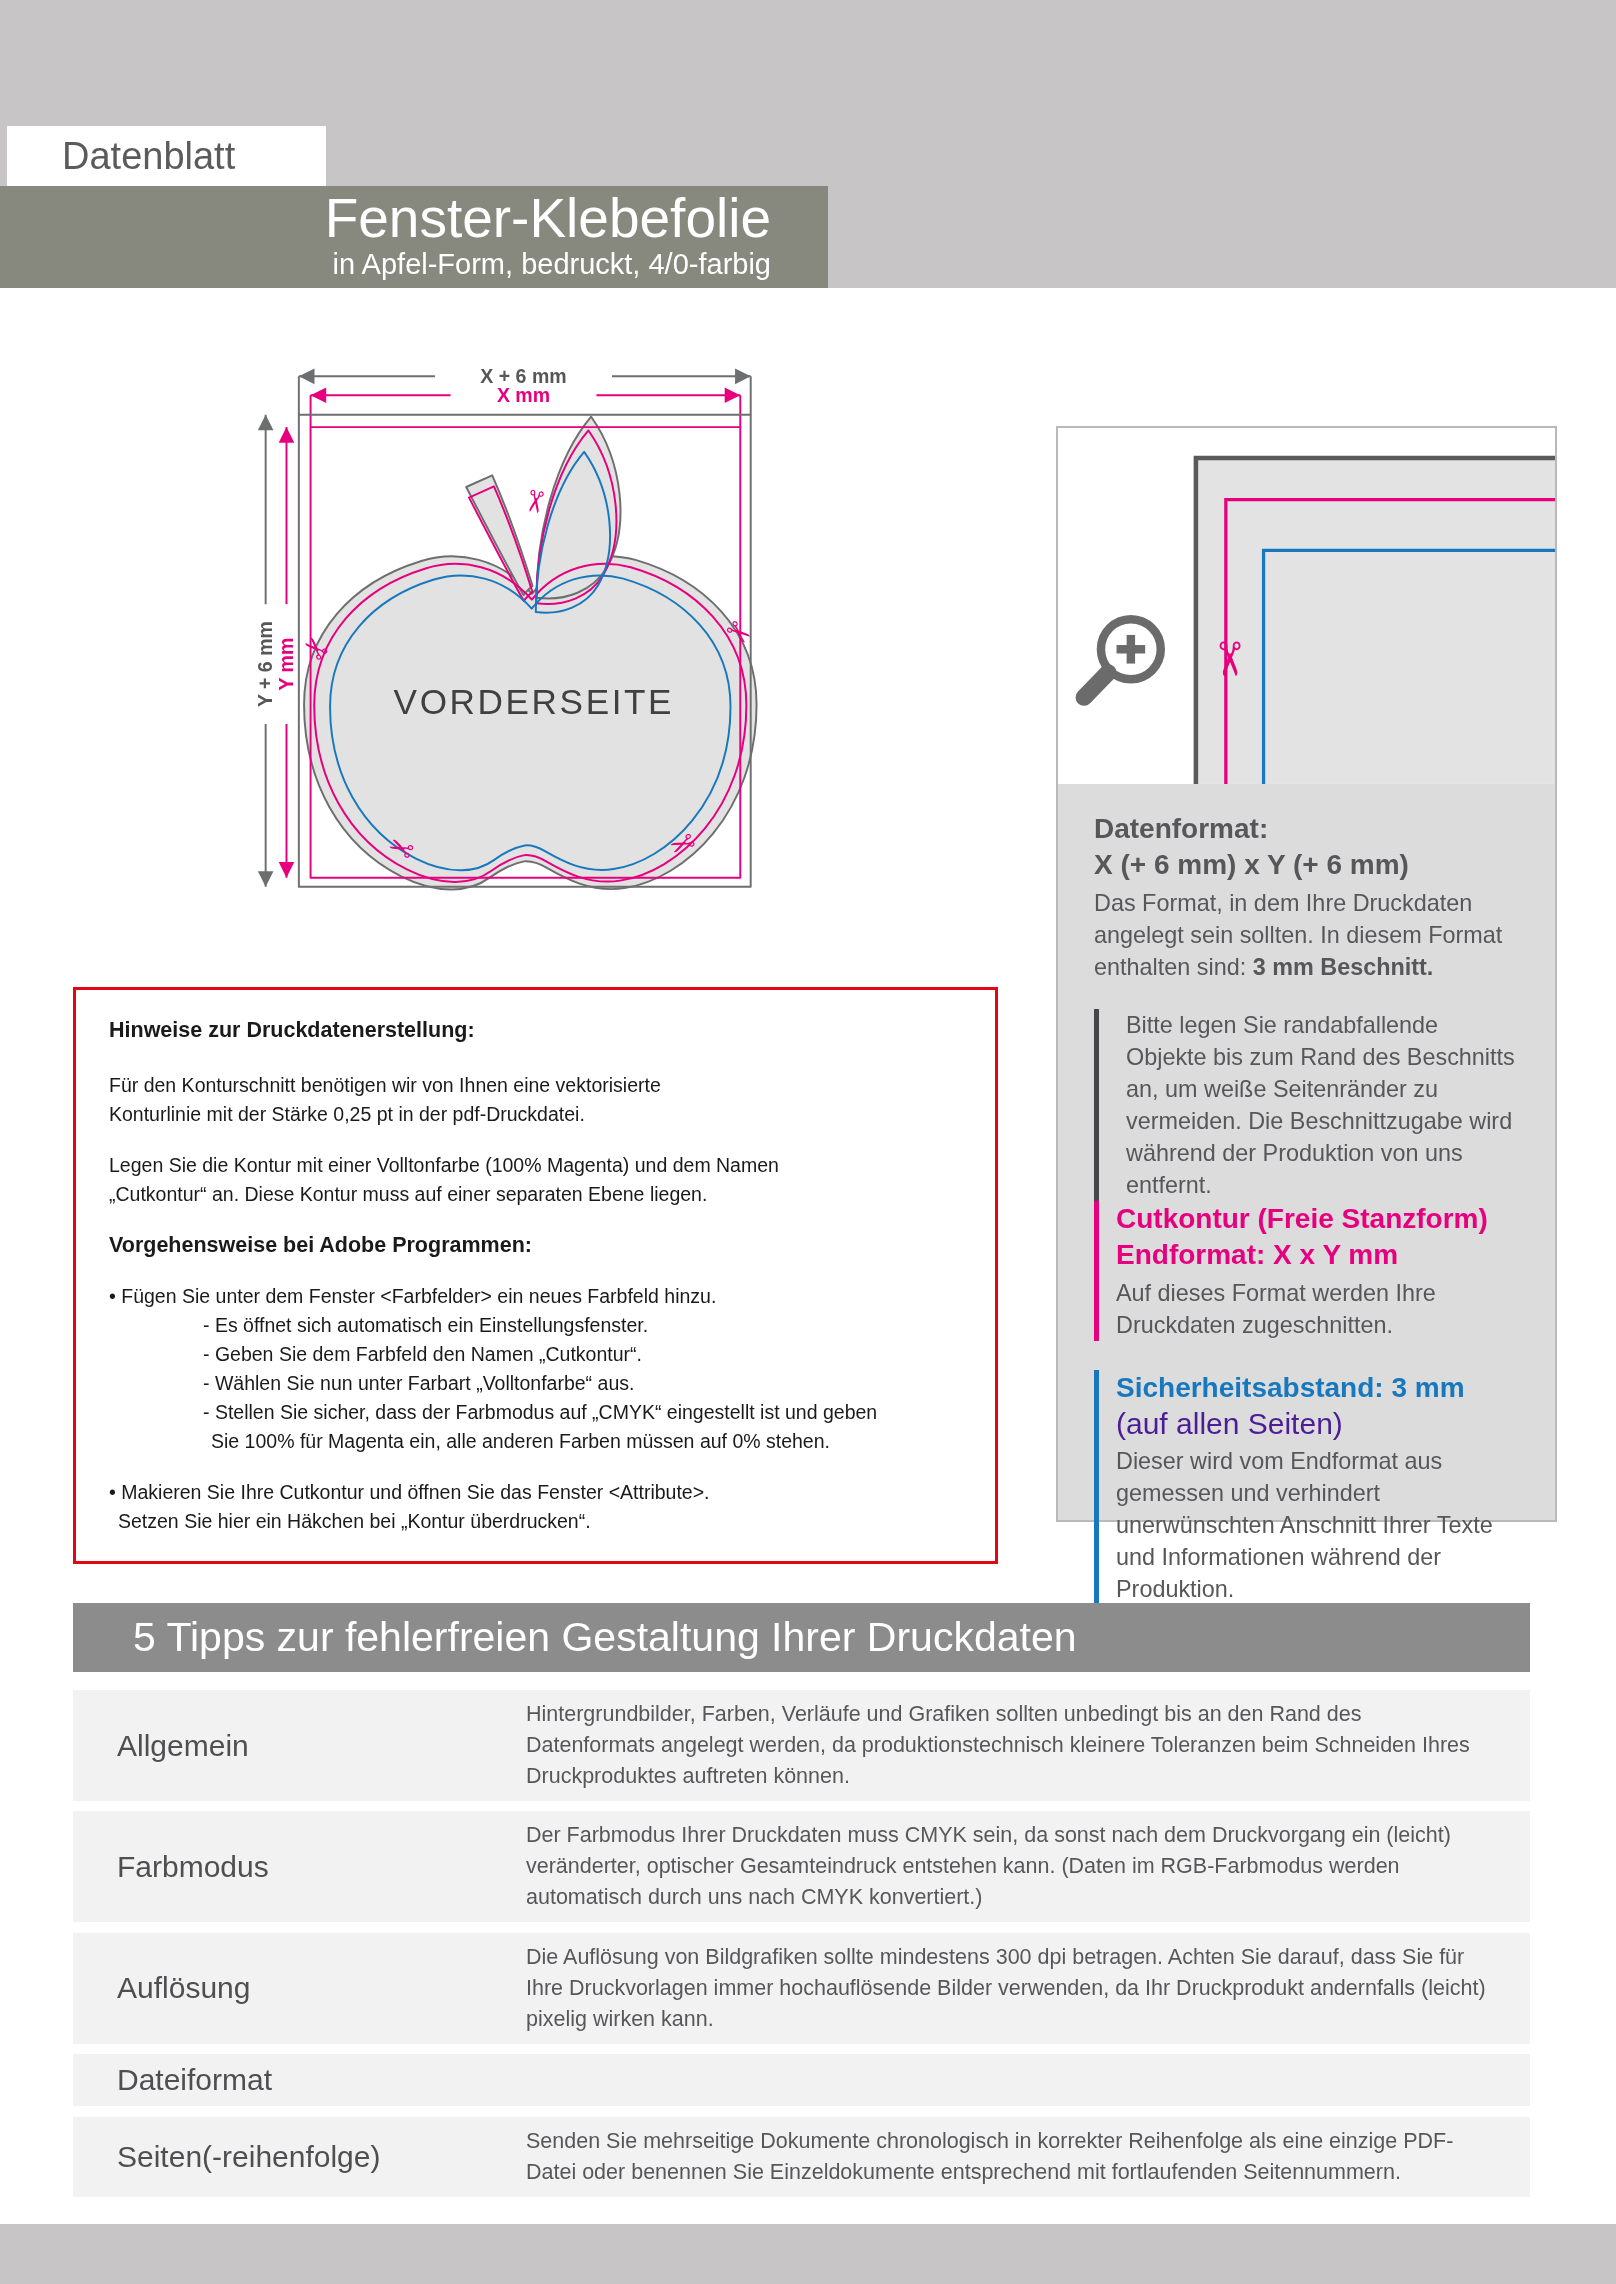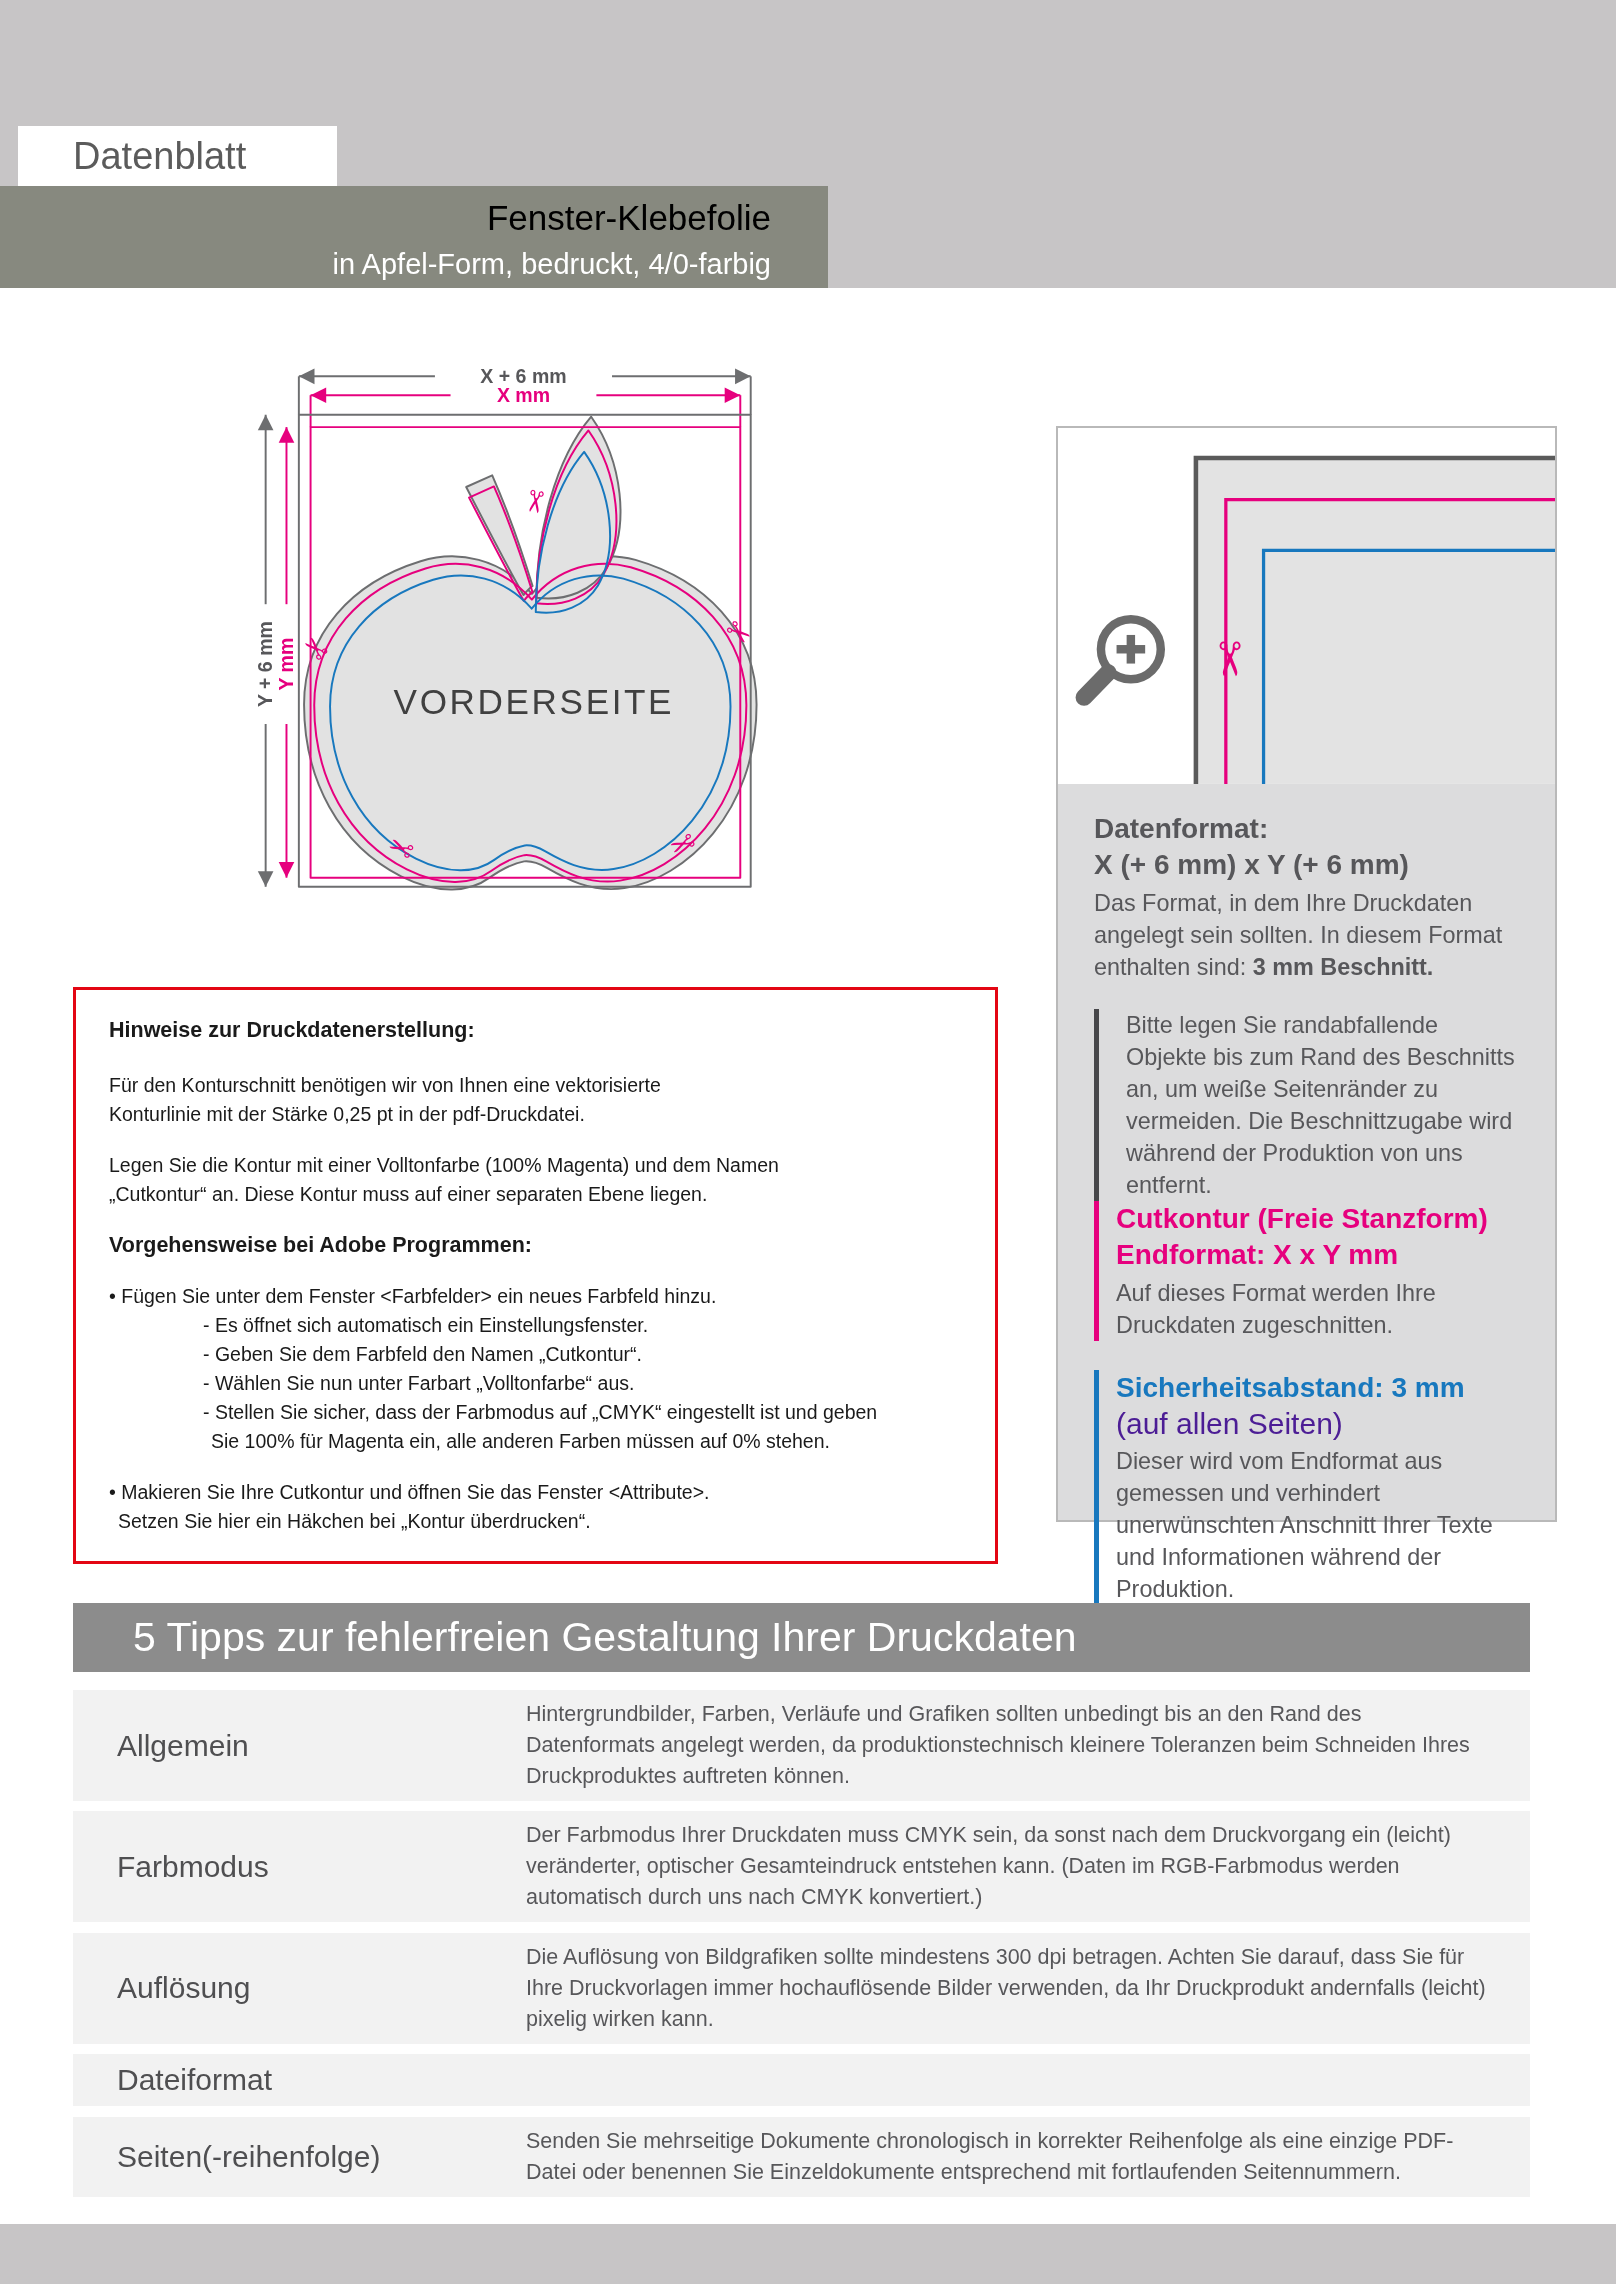--- a/index.html
+++ b/index.html
@@ -1,26 +1,26 @@
 <!DOCTYPE html>
 <html style="font-size:10.4px"><head>
 <meta charset="utf-8">
 <style>
   html,body{margin:0;padding:0;background:#ffffff;}
   .page{position:relative;width:1616px;height:2284px;background:#ffffff;overflow:hidden;
         font-family:"Liberation Sans",sans-serif;color:#57575a;}
 
   
   .header-bg{position:absolute;left:0;top:0;width:1616px;height:288px;background:#c7c5c6;}
-  .datenblatt-box{position:absolute;left:18px;top:126px;width:319px;height:60px;background:#ffffff;}
+  .datenblatt-box{position:absolute;left:7px;top:126px;width:319px;height:60px;background:#ffffff;}
   .datenblatt-box span{display:block;padding-left:55px;line-height:60px;font-size:38px;color:#5b5b5b;}
   .title-banner{position:absolute;left:0;top:186px;width:828px;height:102px;background:#87897f;
       display:flex;flex-direction:column;justify-content:center;align-items:flex-end;
       padding-right:57px;box-sizing:border-box;}
-  .title-banner .t1{font-size:35px;color:#000000;line-height:52px;}
+  .title-banner .t1{font-size:55px;color:#ffffff;line-height:52px;}
   .title-banner .t2{font-size:29px;color:#ffffff;line-height:35px;margin-top:3.9px;}
 
   
   .diagram-svg{position:absolute;left:0;top:0;}
 
   
   .info-panel{position:absolute;left:1056px;top:426px;width:501px;height:1096px;
       border:2px solid #b9b9b9;box-sizing:border-box;background:#ffffff;}
   .panel-top{position:relative;width:497px;height:356px;background:#ffffff;}
   .panel-bottom{position:relative;width:497px;height:736px;background:#dcdcdd;

